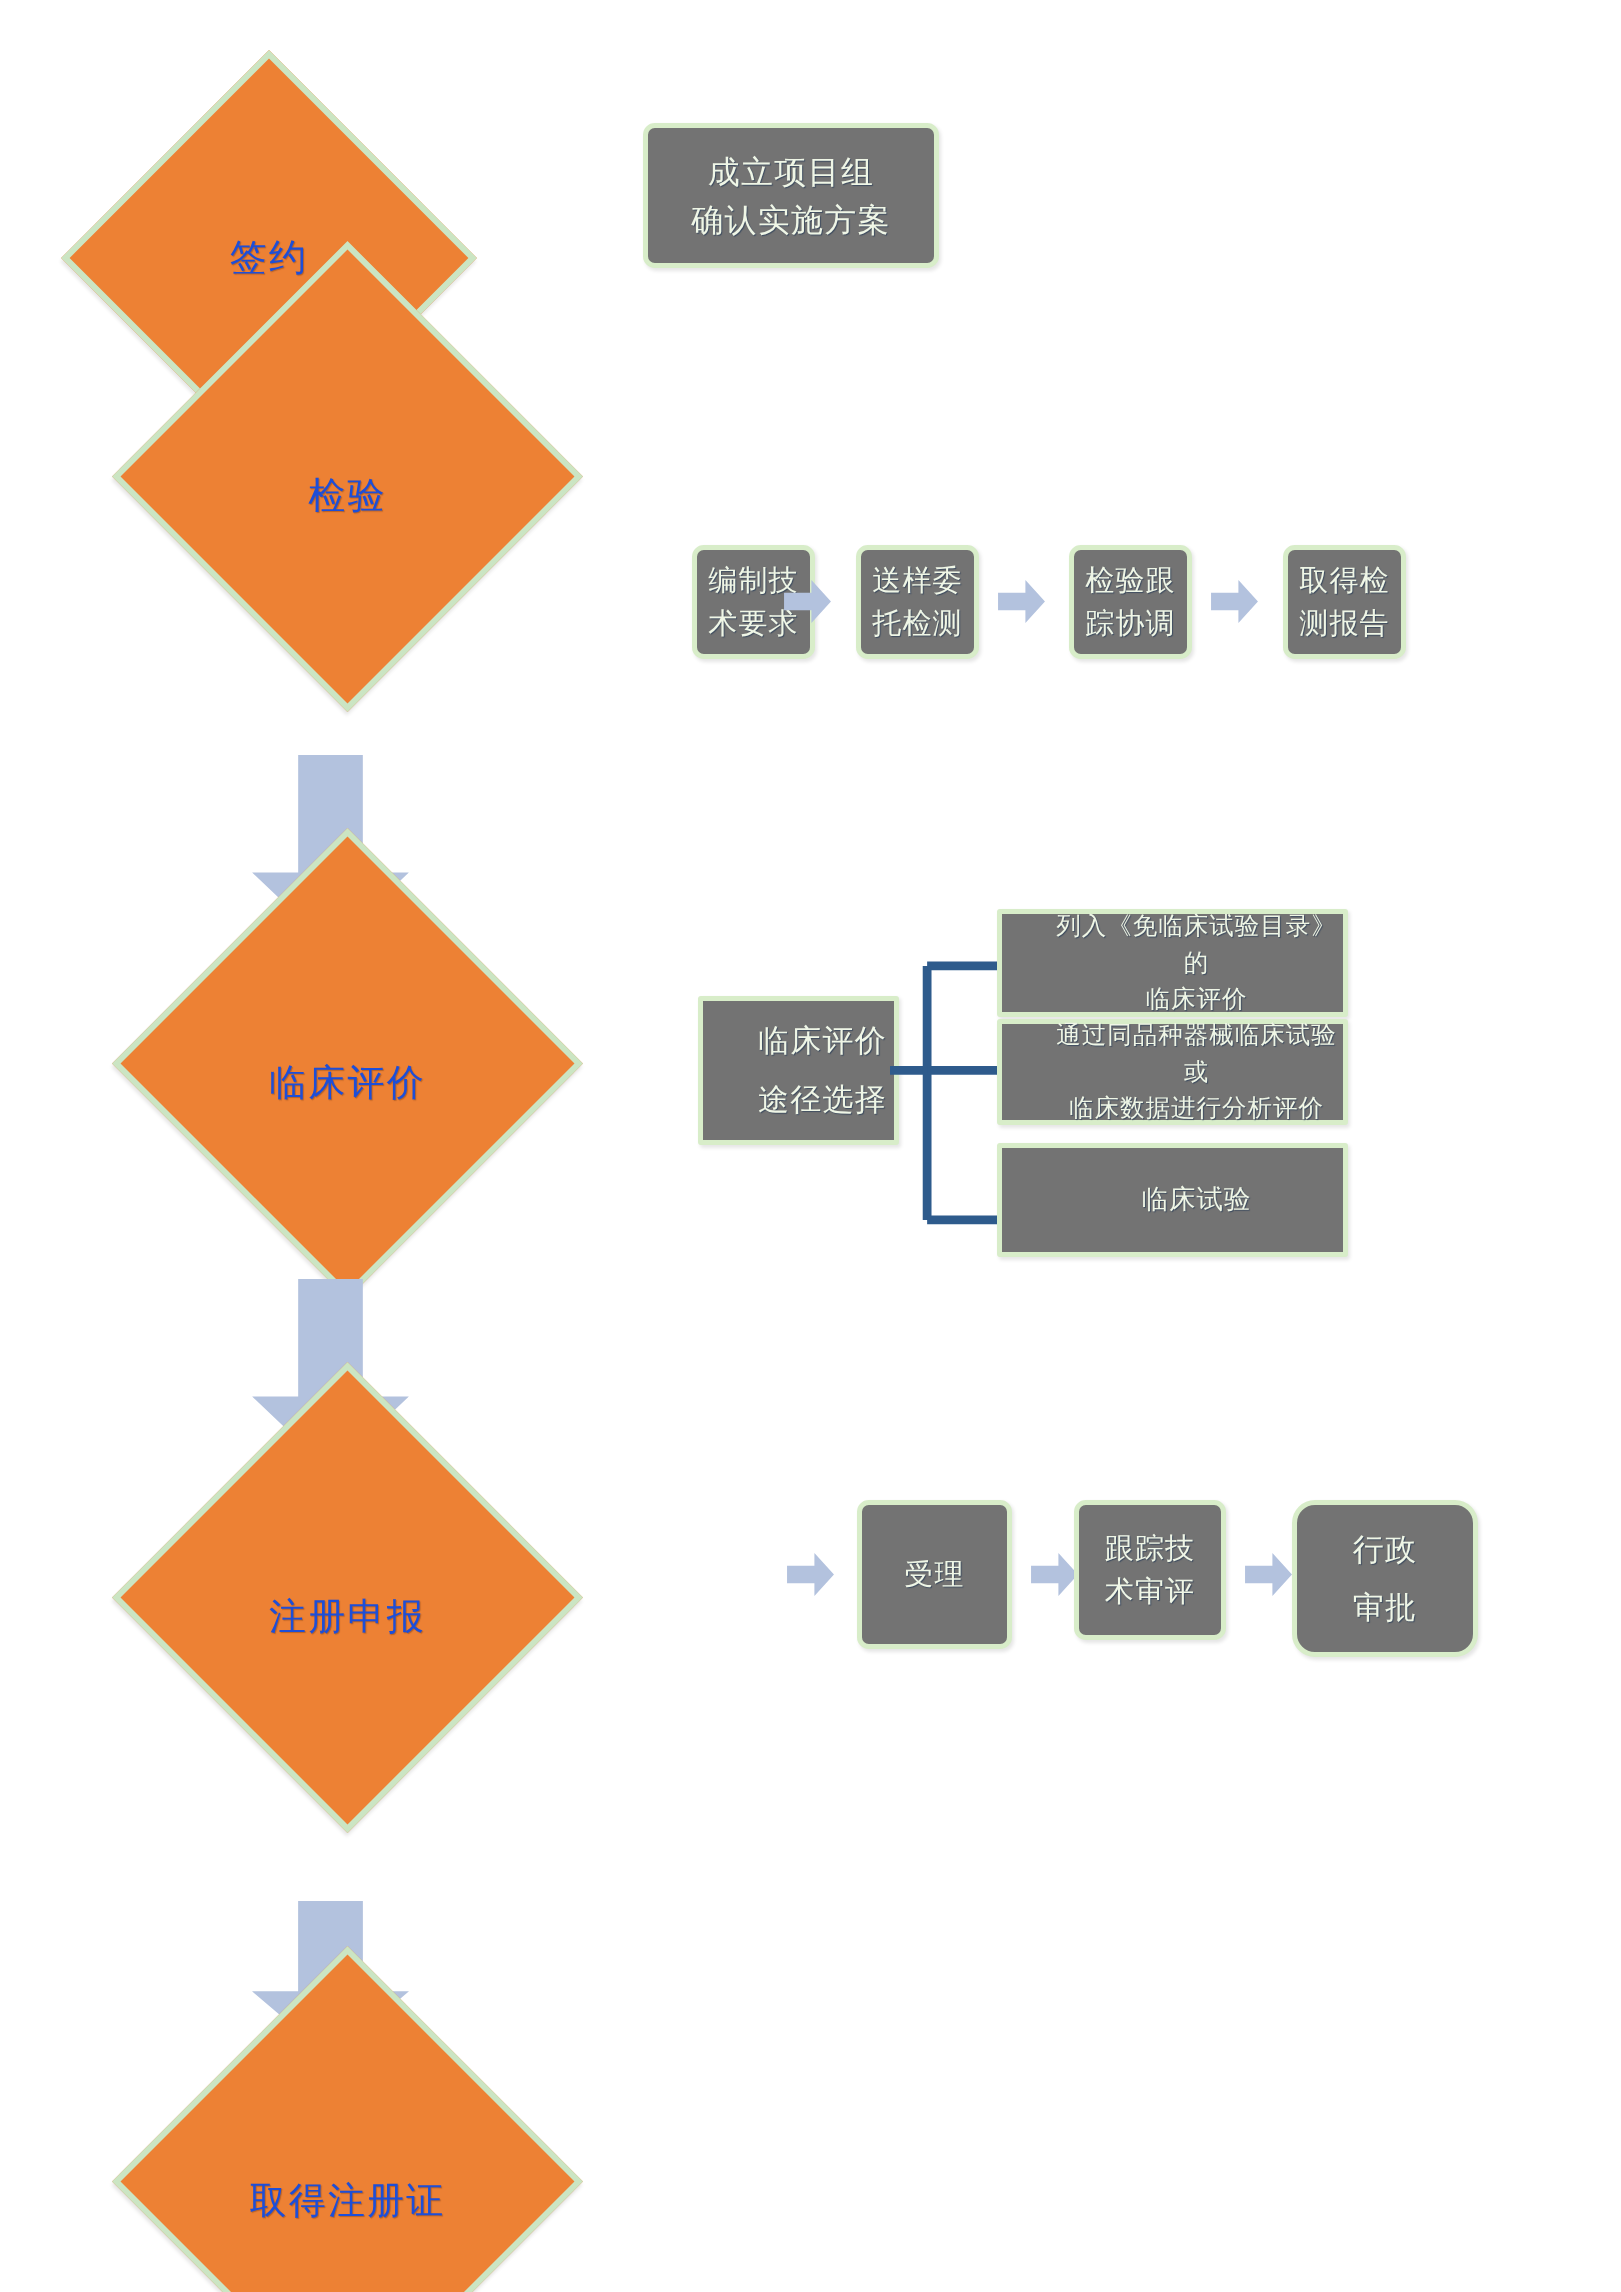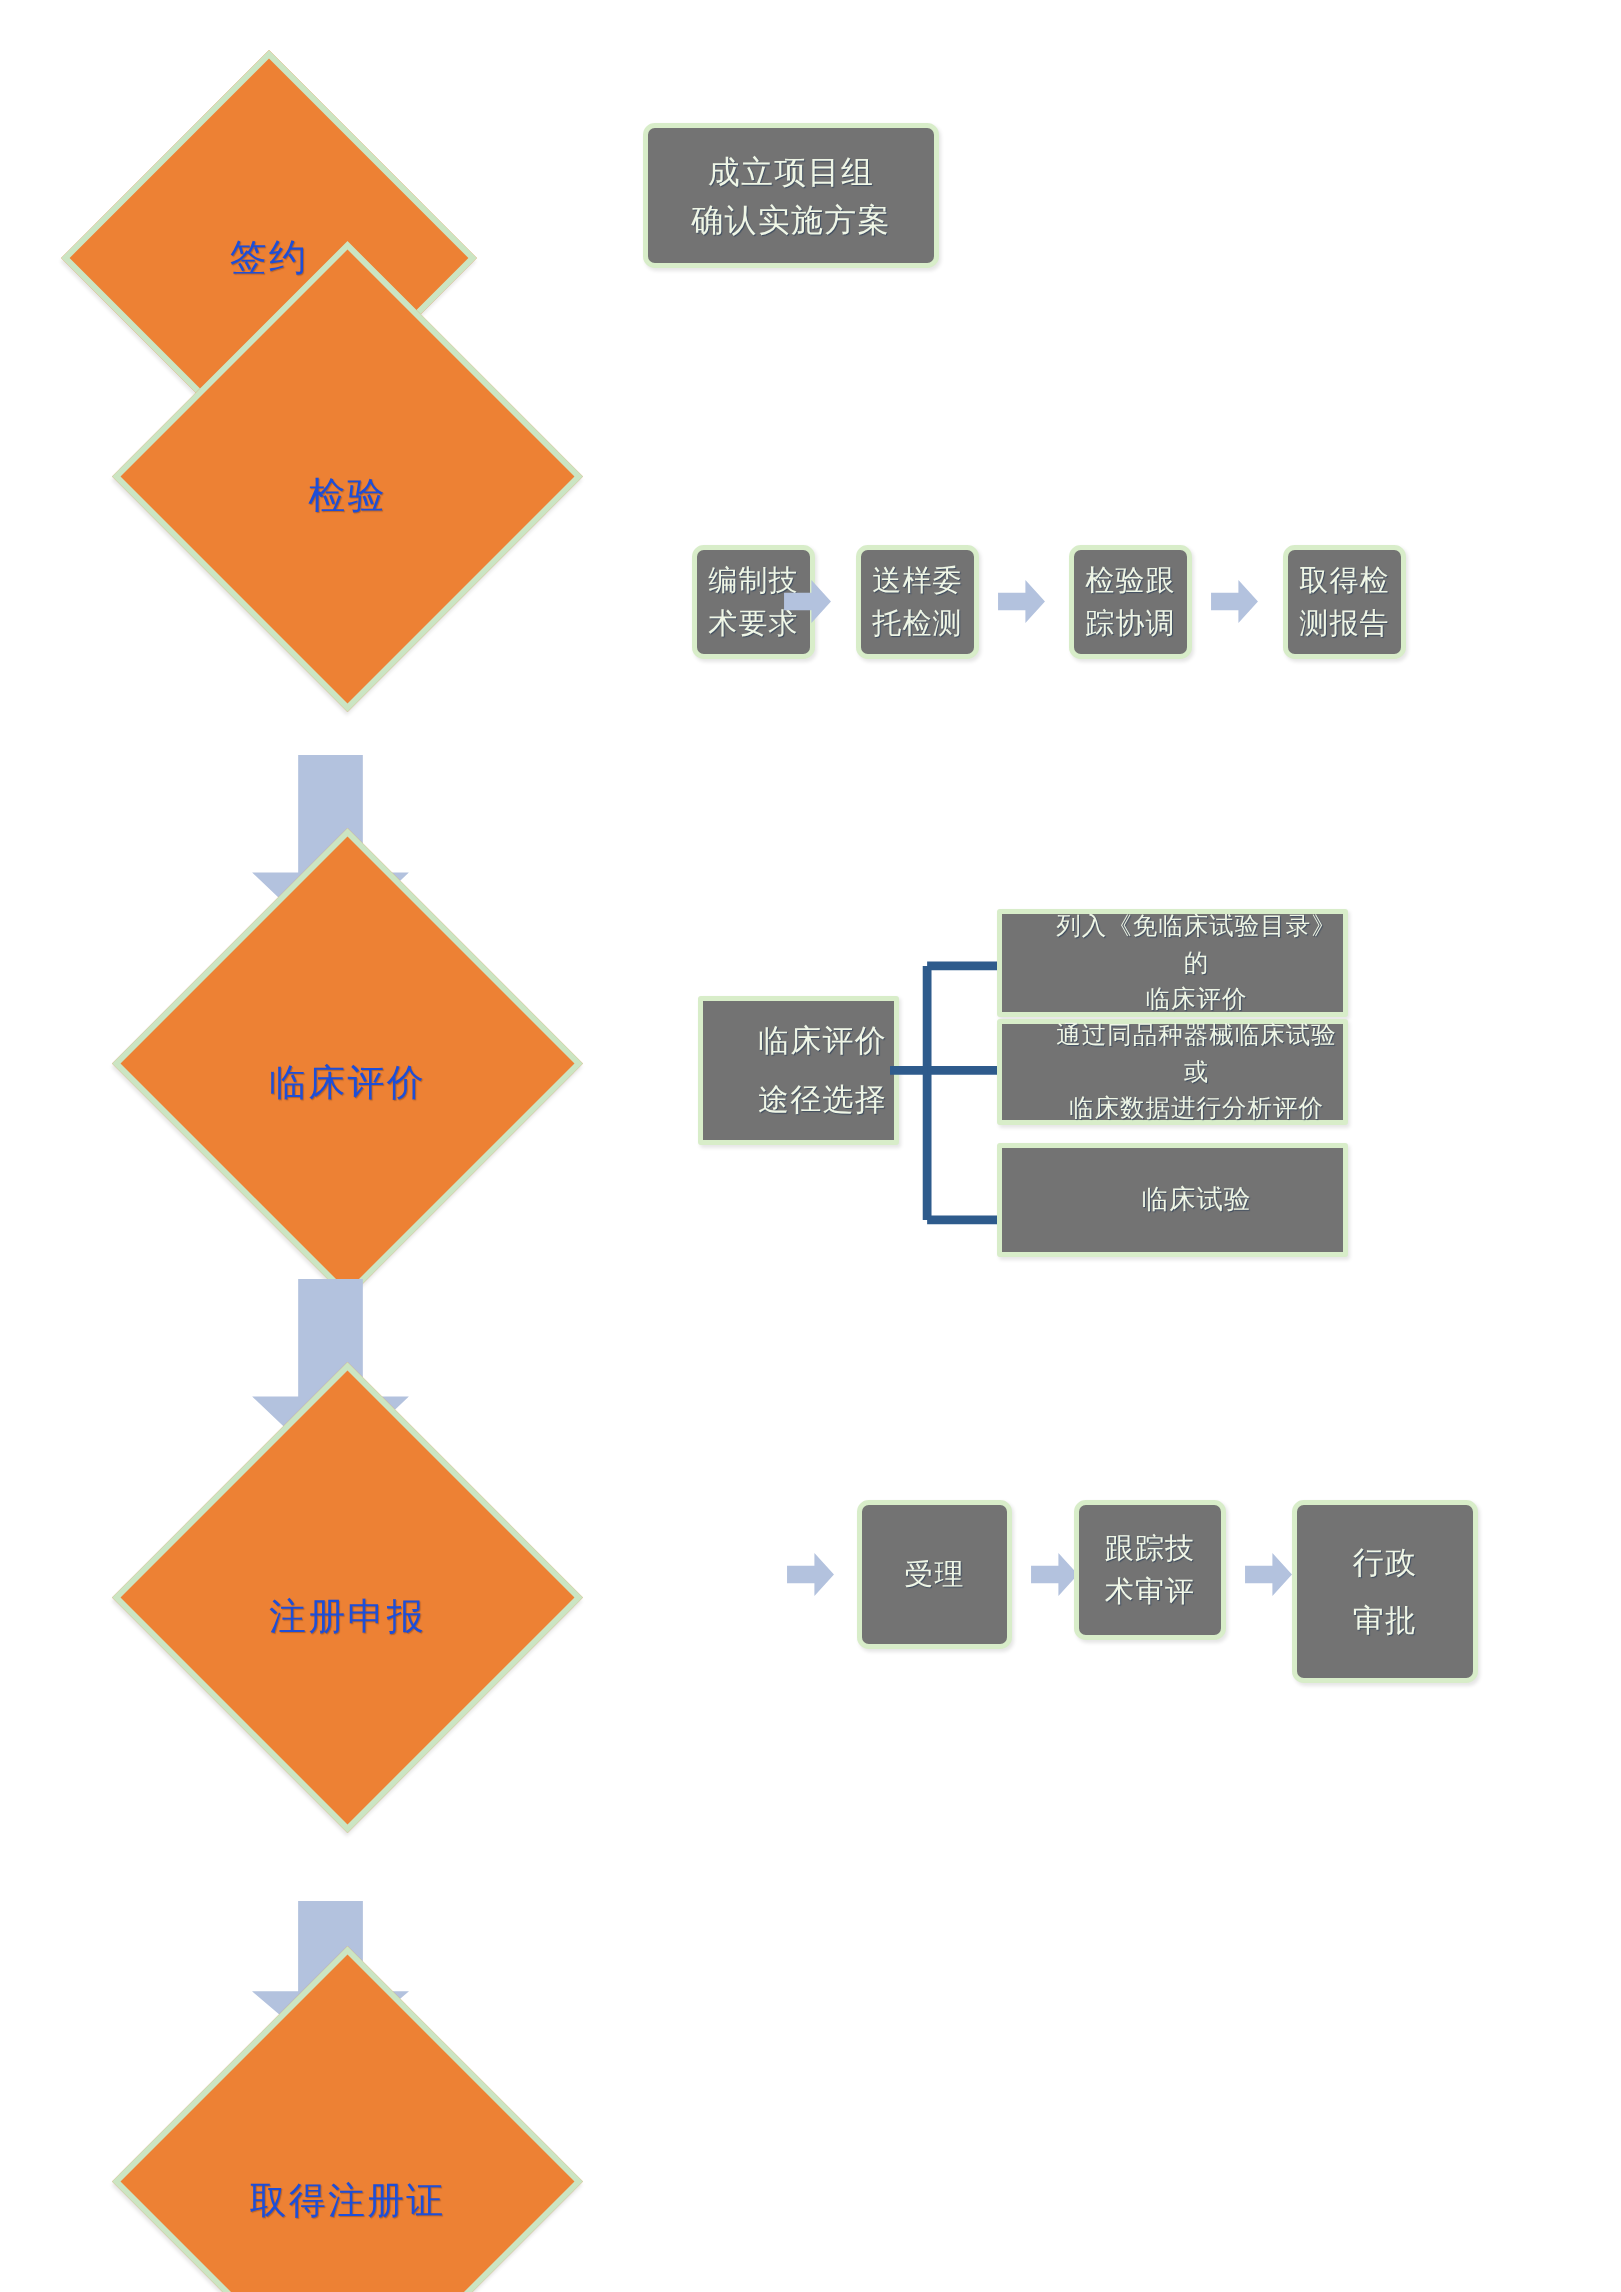--- a/index.html
+++ b/index.html
@@ -219,21 +219,21 @@
       <span>跟踪技</span>
       <span>术审评</span>
     </div>
   </div>
   <div class="rightarrow" style="left:1245px;top:1553px;width:47px;height:43px;">
     <svg width="47" height="43" viewBox="0 0 48 44">
       <polygon points="0,13 28,13 28,0 48,22 28,44 28,31 0,31" fill="#B3C2DE"></polygon>
     </svg>
   </div>
 
-  <div class="bbox" style="left:1292px;top:1500px;width:186px;height:183px;font-size:31px;line-height:1.85;">
+  <div class="bbox" style="left:1292px;top:1500px;width:186px;height:157px;font-size:31px;line-height:1.85;border-radius:23px;">
     <div>
       <span>行政</span>
       <span>审批</span>
     </div>
   </div>
 
   <div class="downarrow" style="left:252px;top:1901px;width:157px;height:157px;">
     <svg width="157" height="157" viewBox="0 0 160 160">
       <polygon points="47,0 113,0 113,92 160,92 80,160 0,92 47,92" fill="#B3C2DE"></polygon>
     </svg>

